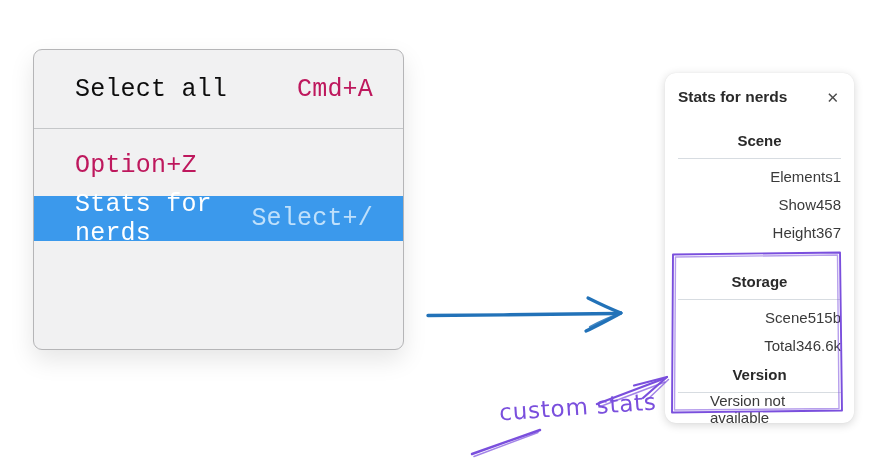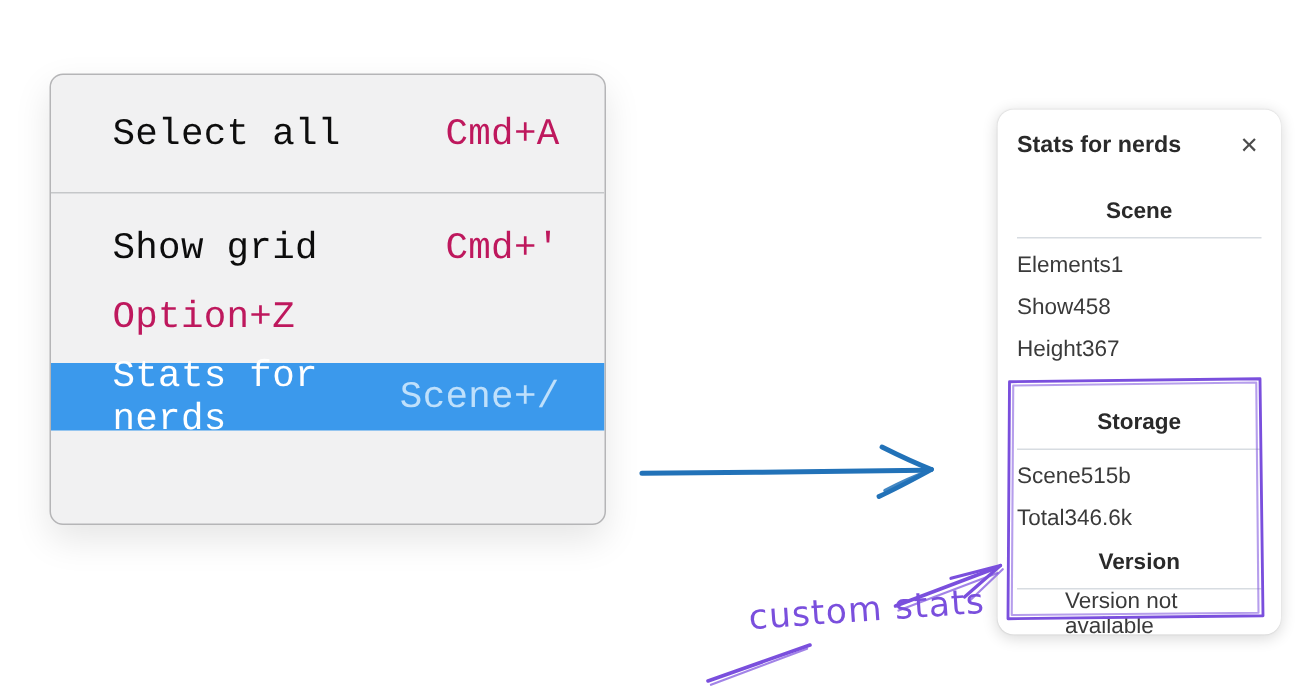--- a/index.html
+++ b/index.html
@@ -101,21 +101,21 @@
   .sec-header.storage { margin-top: 27px; text-align: center; }
   .sec-header.version { margin-top: 7px; }
   hr.div {
     border: none;
     border-top: 1px solid #d7dce1;
     margin: 7px 0 0 0;
   }
   .rows { margin-top: 3px; }
   .stat-row {
     display: flex;
-    justify-content: flex-start;
+    justify-content: flex-end;
     align-items: center;
     height: 28px;
   }
   .note-row {
     height: 32px;
     display: flex;
     align-items: center;
     margin-left: 32px;
   }
 
@@ -145,30 +145,26 @@
 <div class="stage">
 
   <div class="menu">
     <div class="menu-row first">
       <span>Select all</span>
       <span class="shortcut">Cmd+A</span>
     </div>
     <div class="menu-sep"></div>
     <div class="menu-group">
       <div class="menu-row std">
-        <span>Show grid</span>
-        <span class="shortcut">Cmd+'</span>
-      </div>
-      <div class="menu-row std">
         <span class="shortcut">Option+Z</span>
       </div>
       <div class="menu-gap"></div>
       <div class="menu-row selected">
         <span>Stats for nerds</span>
-        <span class="shortcut">Scene+/</span>
+        <span class="shortcut">Select+/</span>
       </div>
     </div>
   </div>
 
   <div class="panel">
     <div class="panel-top">
       <span class="panel-title">Stats for nerds</span>
       <button class="close-btn">✕</button>
     </div>
 

